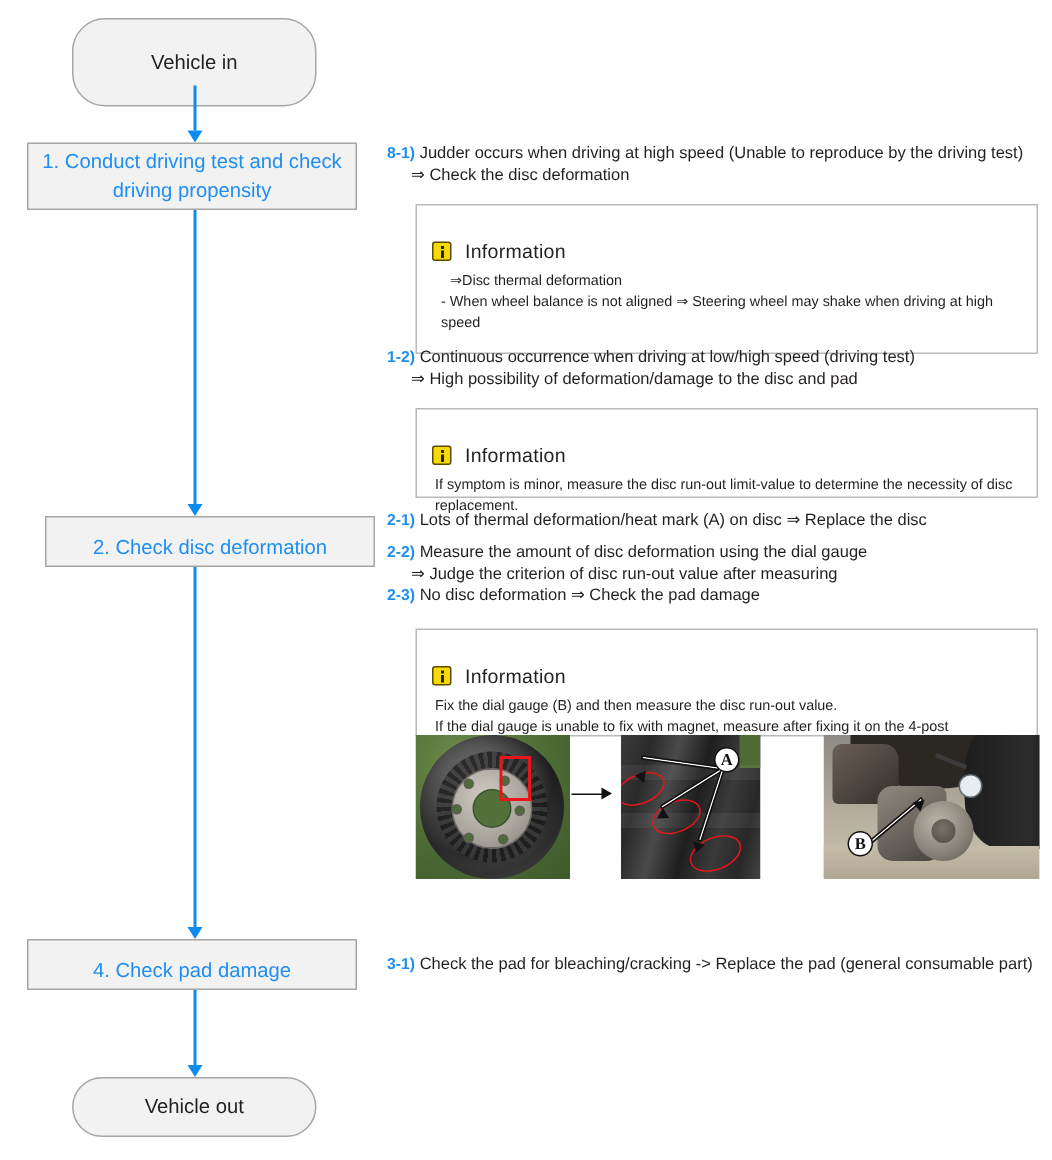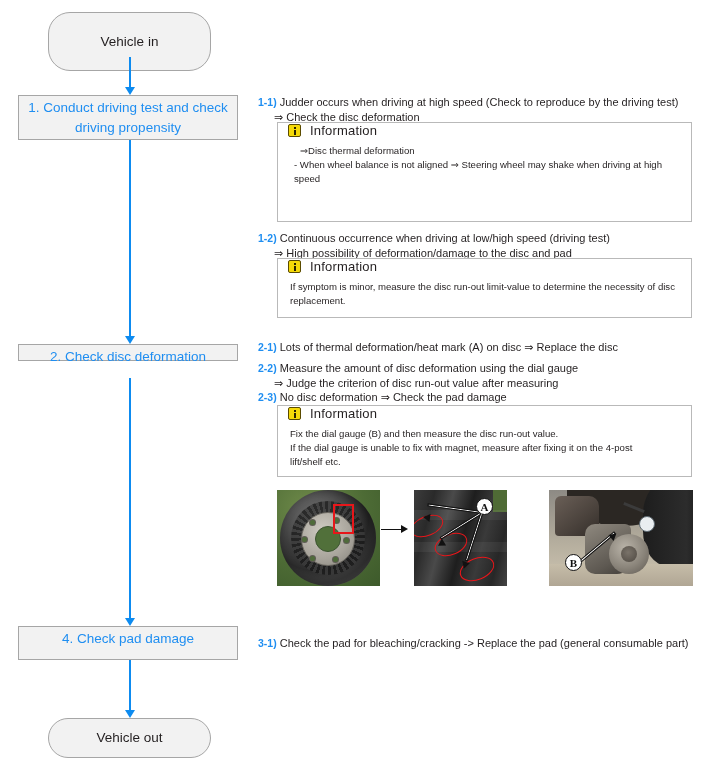--- a/index.html
+++ b/index.html
@@ -33,21 +33,21 @@
   }
   .terminator .t-line2 { font-size: 13.5px; }
 
   
   .process {
     position: absolute;
     border: 1px solid #a6a6a6;
     background: #f2f2f2;
     box-sizing: border-box;
     display: flex;
-    align-items: flex-start;
+    align-items: flex-end;
     justify-content: center;
     text-align: center;
     color: #1f8ef1;
     font-size: 13.5px;
     line-height: 1.45;
     padding: 2px 6px;
   }
 
   
   .connector { position: absolute; }
@@ -84,21 +84,22 @@
     display: block;
     padding-left: 16px;
   }
 
   
   .infobox {
     position: absolute;
     border: 1px solid #b9b9b9;
     background: #ffffff;
     box-sizing: border-box;
-    padding: 0 10px 8px 10px;
+    padding: 23px 10px 8px 10px;
+    margin-top: 14px;
   }
   .info-head {
     display: flex;
     align-items: center;
     gap: 9px;
     margin-bottom: 6px;
   }
   .info-icon {
     width: 13px;
     height: 13px;
@@ -343,21 +344,21 @@
 
 <div class="process" style="left:18px; top:95px; width:220px; height:45px;">
   <span>1. Conduct driving test and check driving propensity</span>
 </div>
 
 <div class="connector" style="left:129px; top:140px; height:204px; width:2px;">
   <div class="stem" style="height:196px;"></div>
   <div class="head" style="top:196px;"></div>
 </div>
 
-<div class="process" style="left:18px; top:344px; width:220px; height:17px;">
+<div class="process" style="left:30px; top:344px; width:220px; height:34px;">
   <span>2. Check disc deformation</span>
 </div>
 
 <div class="connector" style="left:129px; top:378px; height:248px; width:2px;">
   <div class="stem" style="height:240px;"></div>
   <div class="head" style="top:240px;"></div>
 </div>
 
 <div class="process" style="left:18px; top:626px; width:220px; height:34px;">
   <span>4. Check pad damage</span>
@@ -366,22 +367,22 @@
 <div class="connector" style="left:129px; top:660px; height:58px; width:2px;">
   <div class="stem" style="height:50px;"></div>
   <div class="head" style="top:50px;"></div>
 </div>
 
 <div class="terminator" style="left:48px; top:718px; width:163px; height:40px;">
   <span>Vehicle out</span>
 </div>
 
 <div class="step-line" style="left:258px; top:95px;">
-  <span class="step-num">1-1)</span>
-  <span>Judder occurs when driving at high speed (Check to reproduce by the driving test)</span>
+  <span class="step-num">8-1)</span>
+  <span>Judder occurs when driving at high speed (Unable to reproduce by the driving test)</span>
   <span class="step-sub">⇒ Check the disc deformation</span>
 </div>
 
 <div class="infobox" style="left:277px; top:122px; width:415px; height:100px;">
   <div class="info-head">
     <span class="info-icon"></span>
     <span class="info-title">Information</span>
   </div>
   <div class="info-body">
     <div class="cont">⇒Disc thermal deformation</div>

